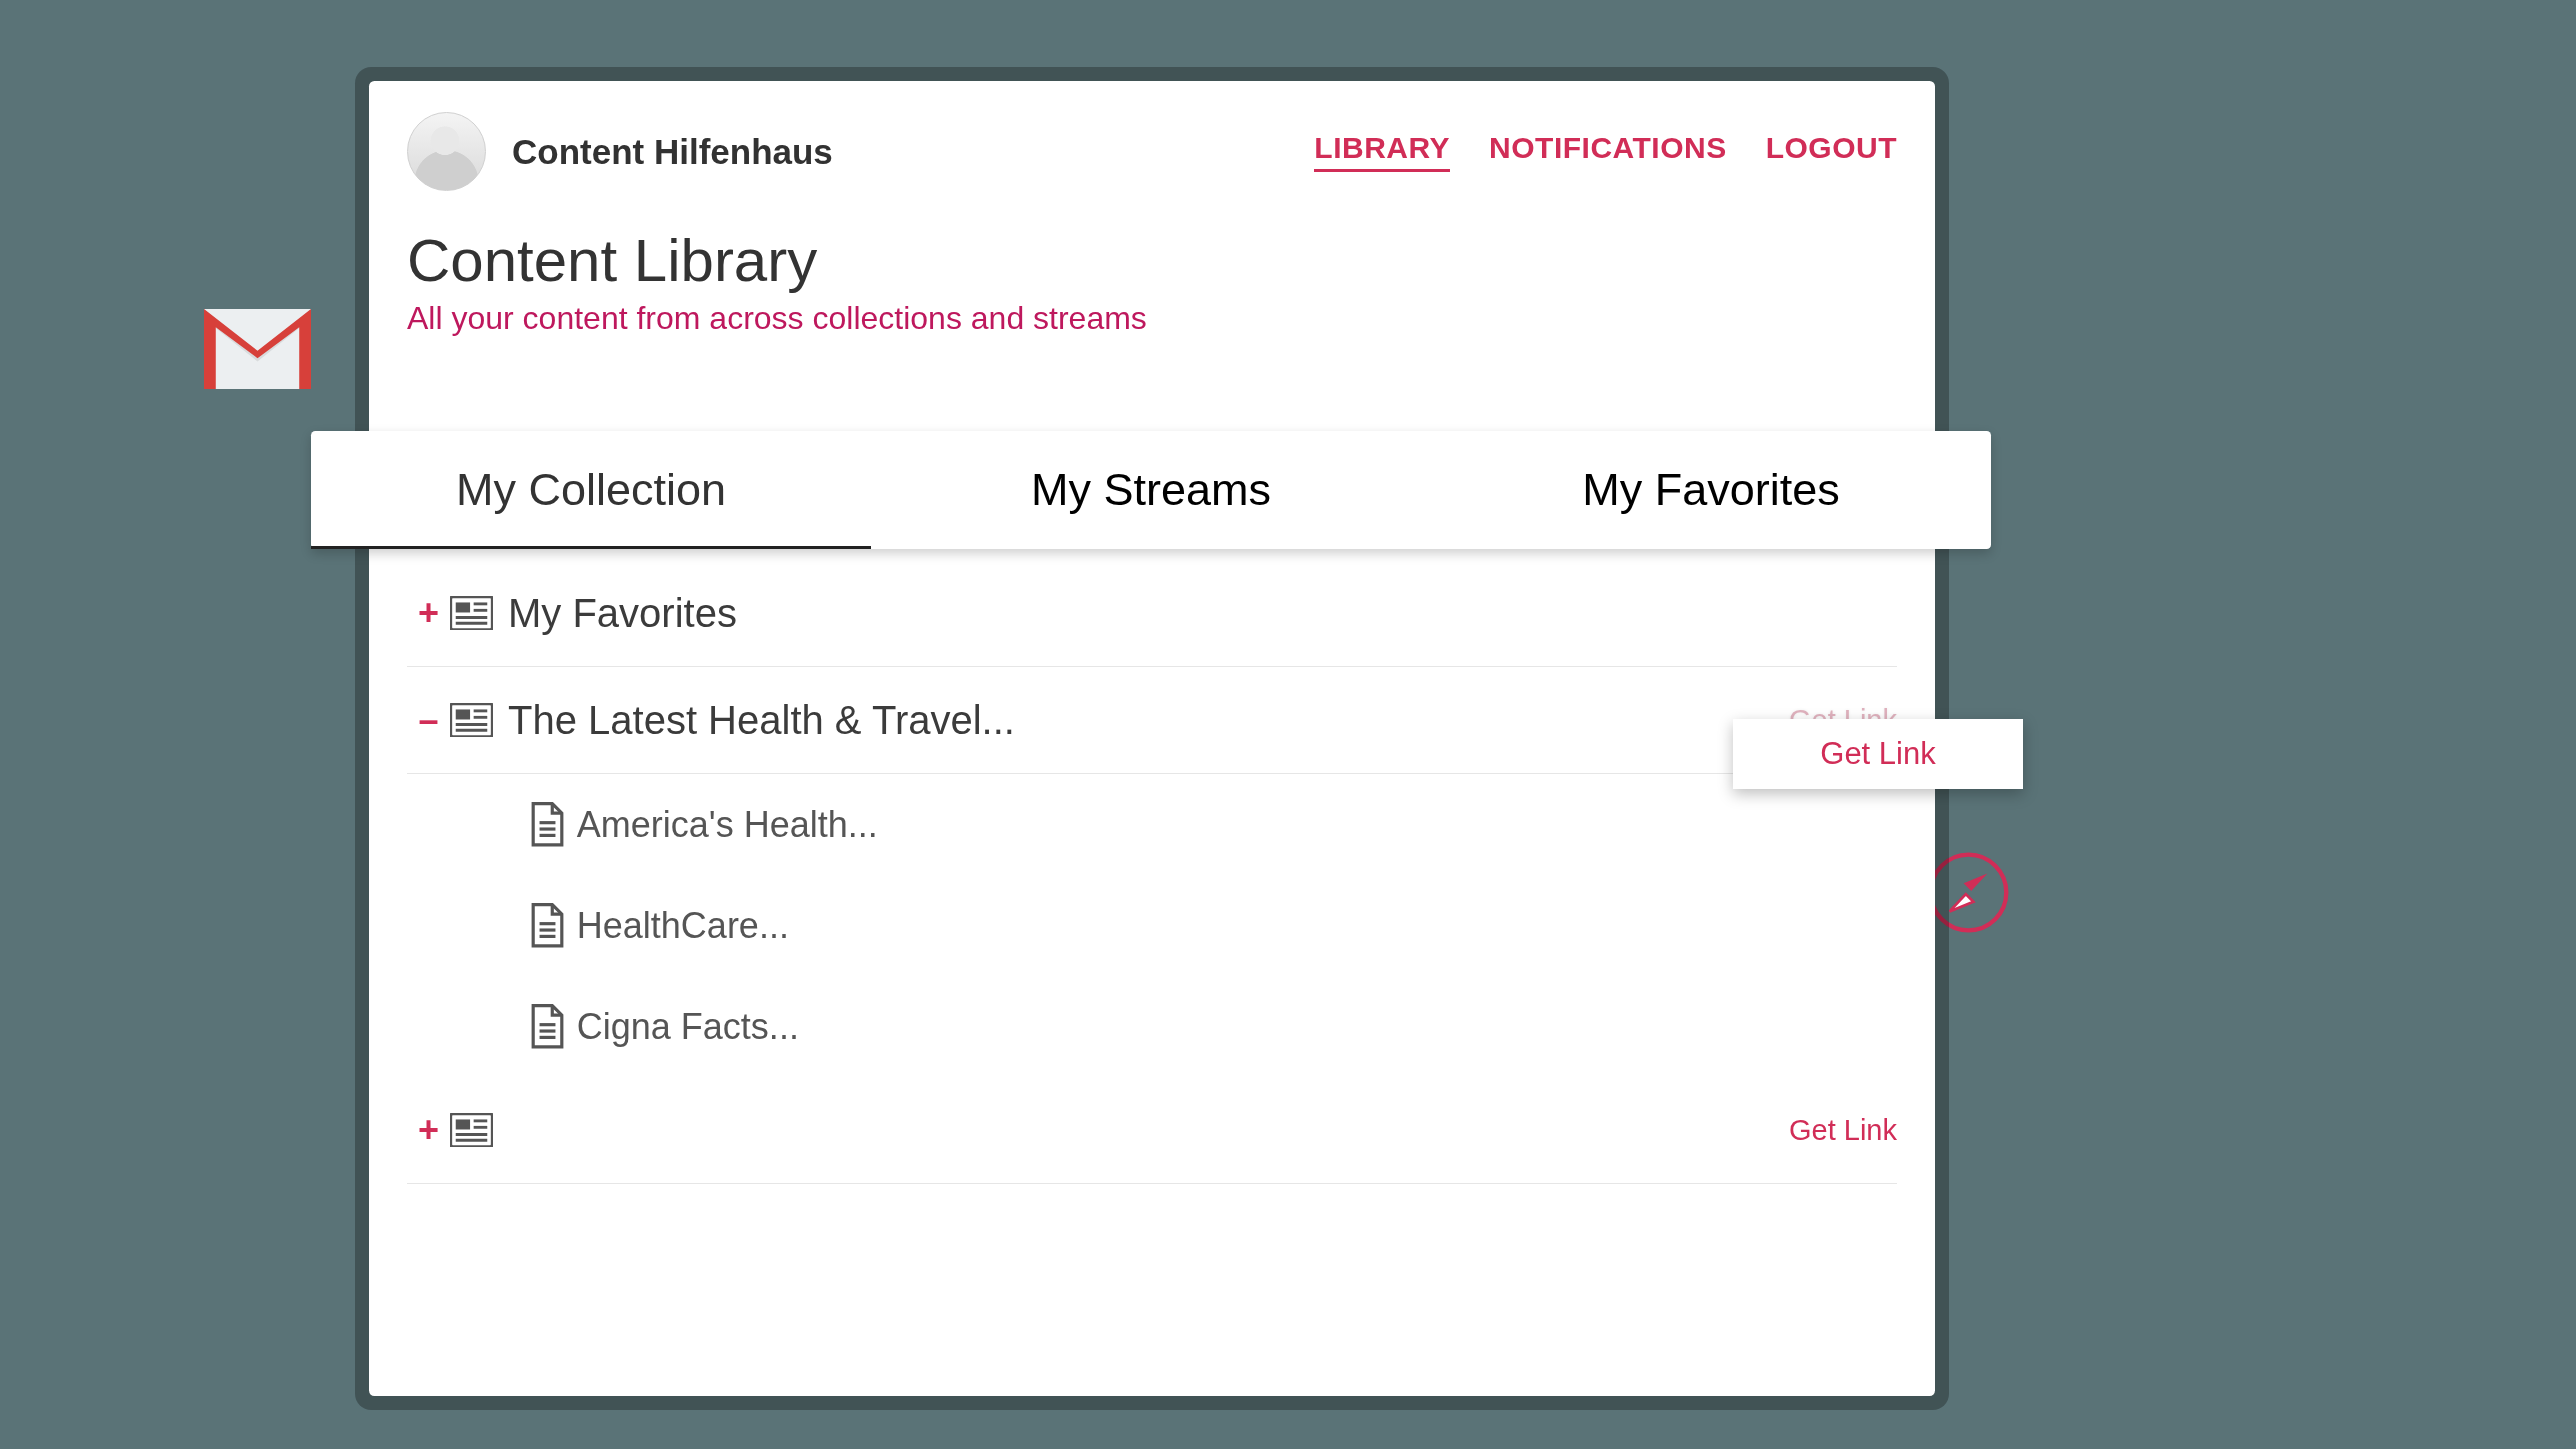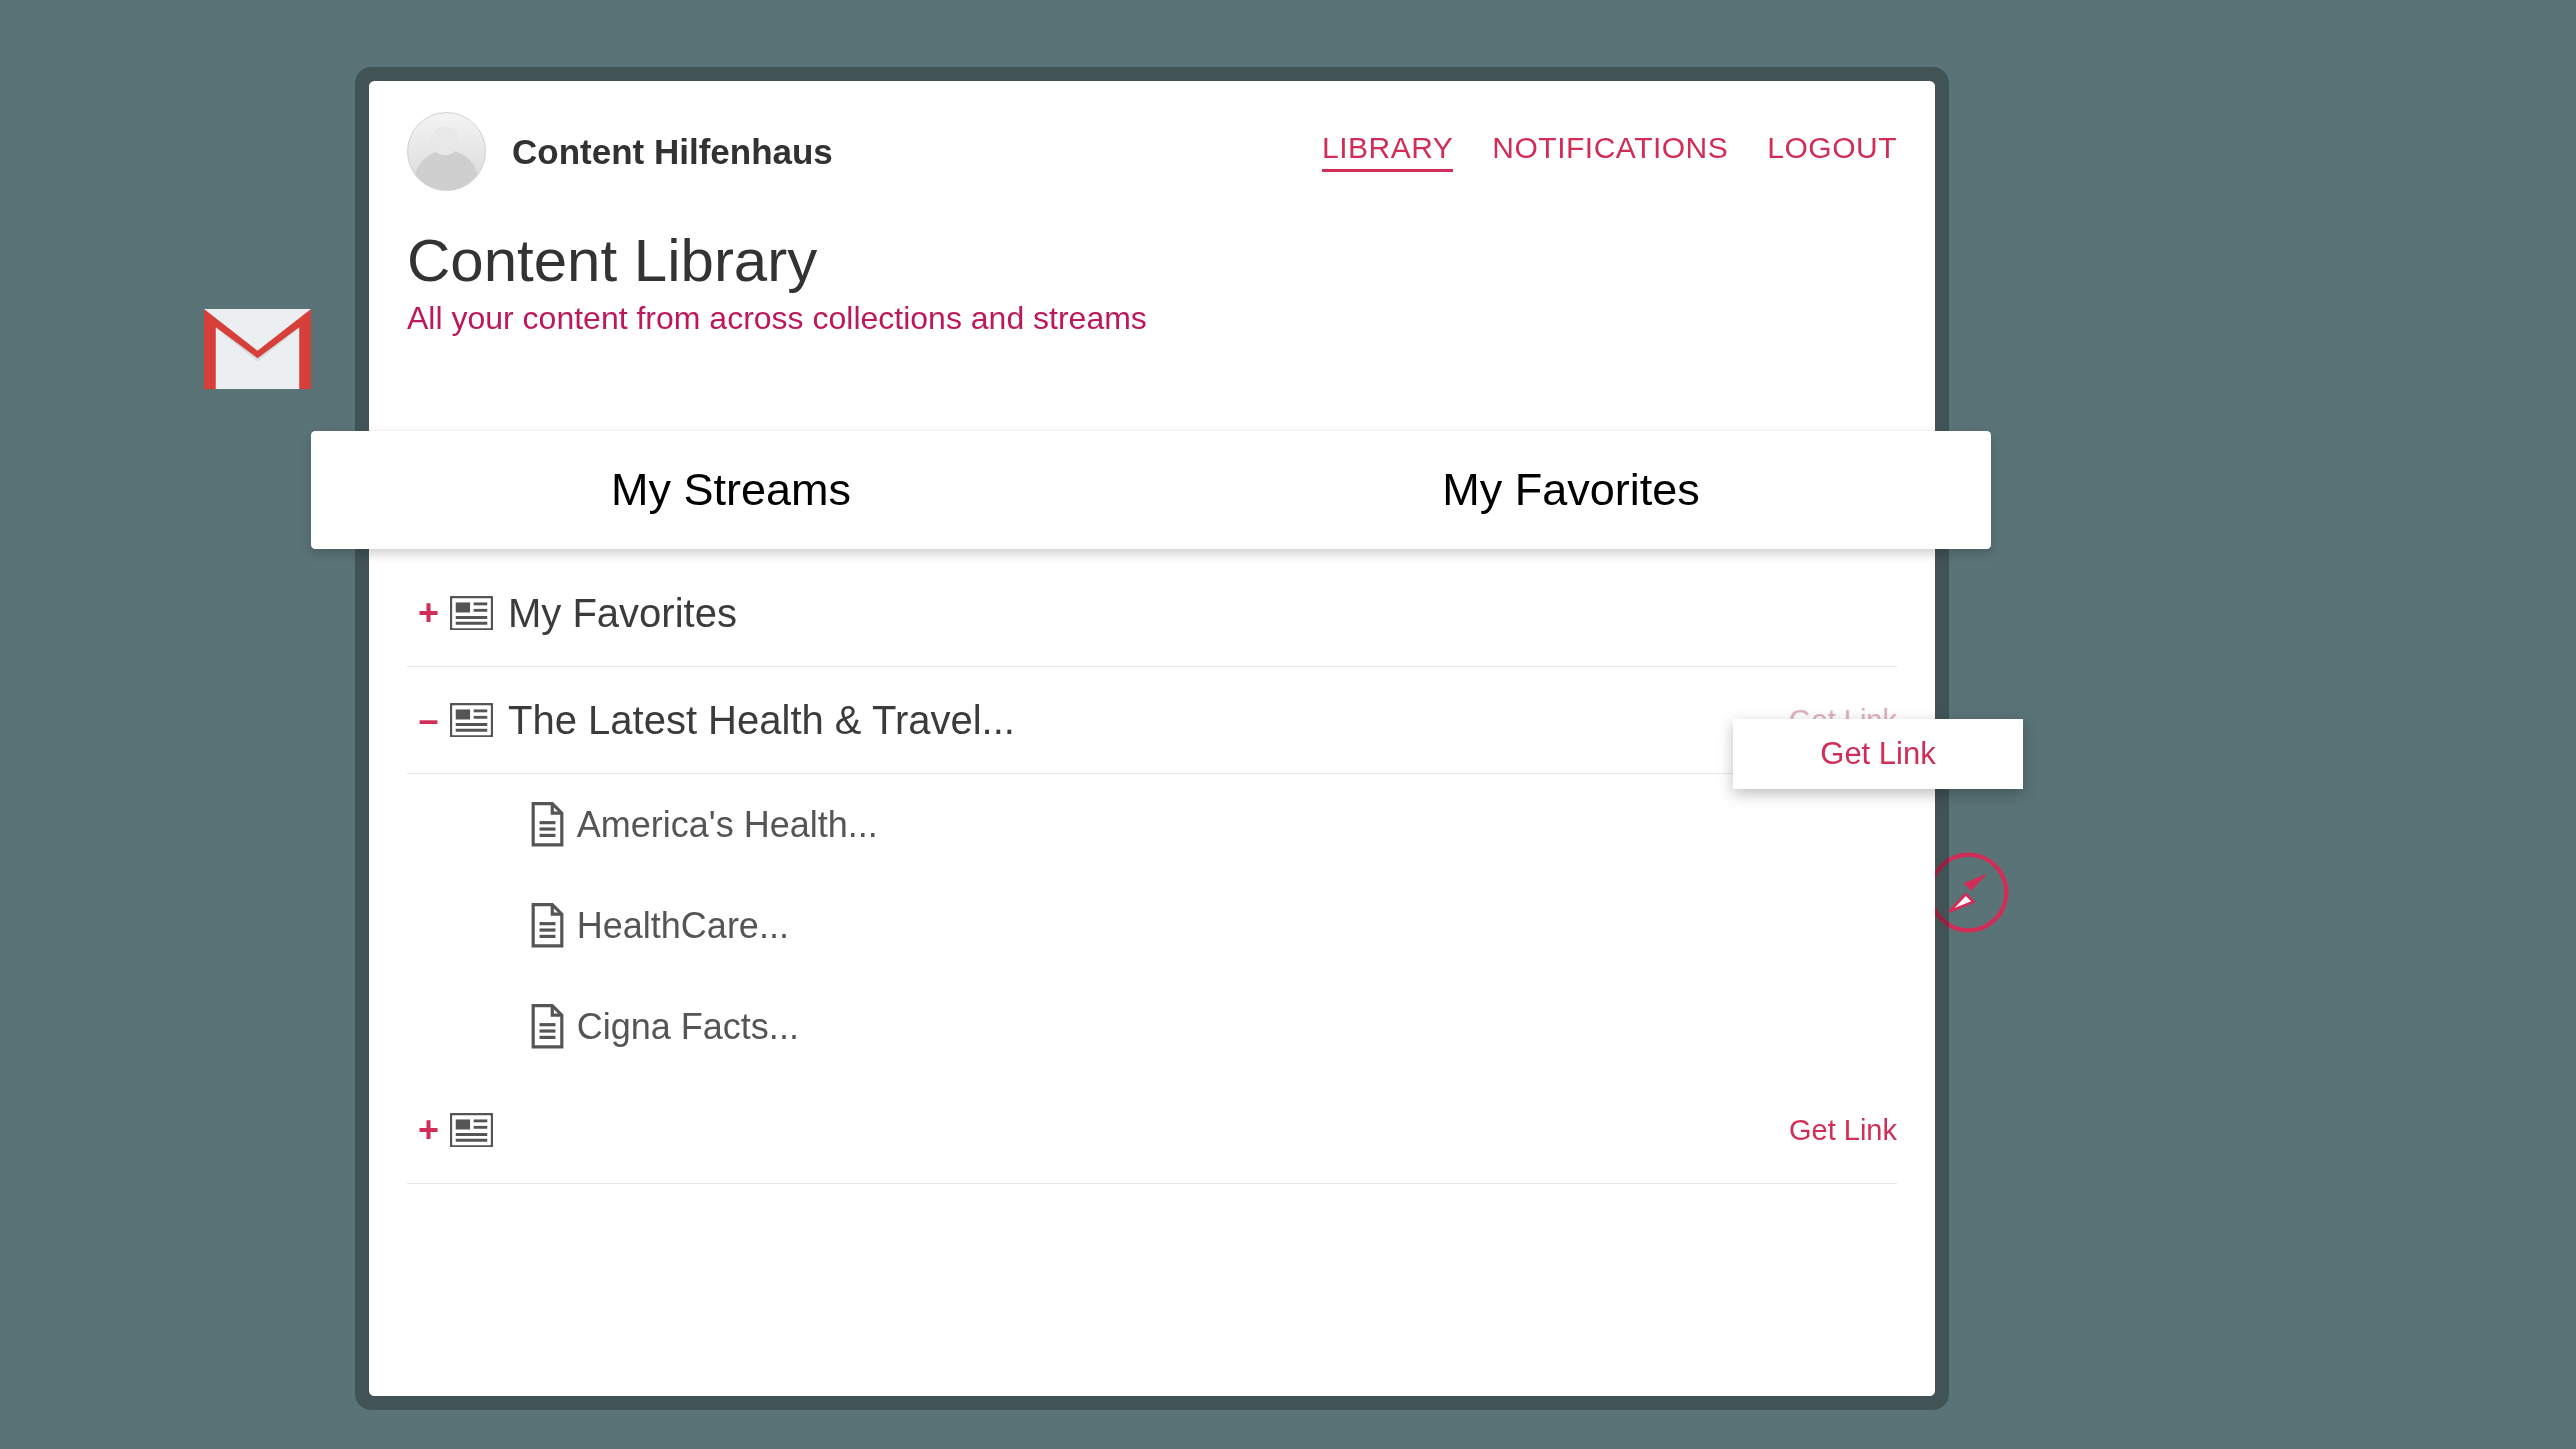--- a/index.html
+++ b/index.html
@@ -40,21 +40,21 @@
   .uname {
     font-size:35px;
     font-weight:700;
     color:#323232;
     margin-left:26px;
     flex-shrink:0;
   }
   .navlinks { margin-left:auto; display:flex; gap:39px; }
   .navlink {
     font-size:30px;
-    font-weight:400;
+    font-weight:700;
     letter-spacing:0.5px;
     color:#d12d57;
     cursor:pointer;
     padding-bottom:4.3px;
   }
   .navlink.active { border-bottom:3.2px solid #d12d57; }
 
   
   .titleblk { padding:13px 38px 16px 38px; }
   .ptitle { font-size:60px; font-weight:500; color:#333; }
@@ -193,20 +193,21 @@
       <div class="navlink">LOGOUT</div>
     </div>
   </div>
 
   <div class="titleblk">
     <div class="ptitle">Content Library</div>
     <div class="psub">All your content from across collections and streams</div>
   </div>
 
   <div class="tabs">
+    <div class="tab active">My Collection</div>
     <div class="tab">My Streams</div>
     <div class="tab">My Favorites</div>
   </div>
 
   <div class="tree">
 
     <div class="row">
       <div class="toggler">+</div>
       <div class="ic">
         <svg viewBox="0 0 60 48">

